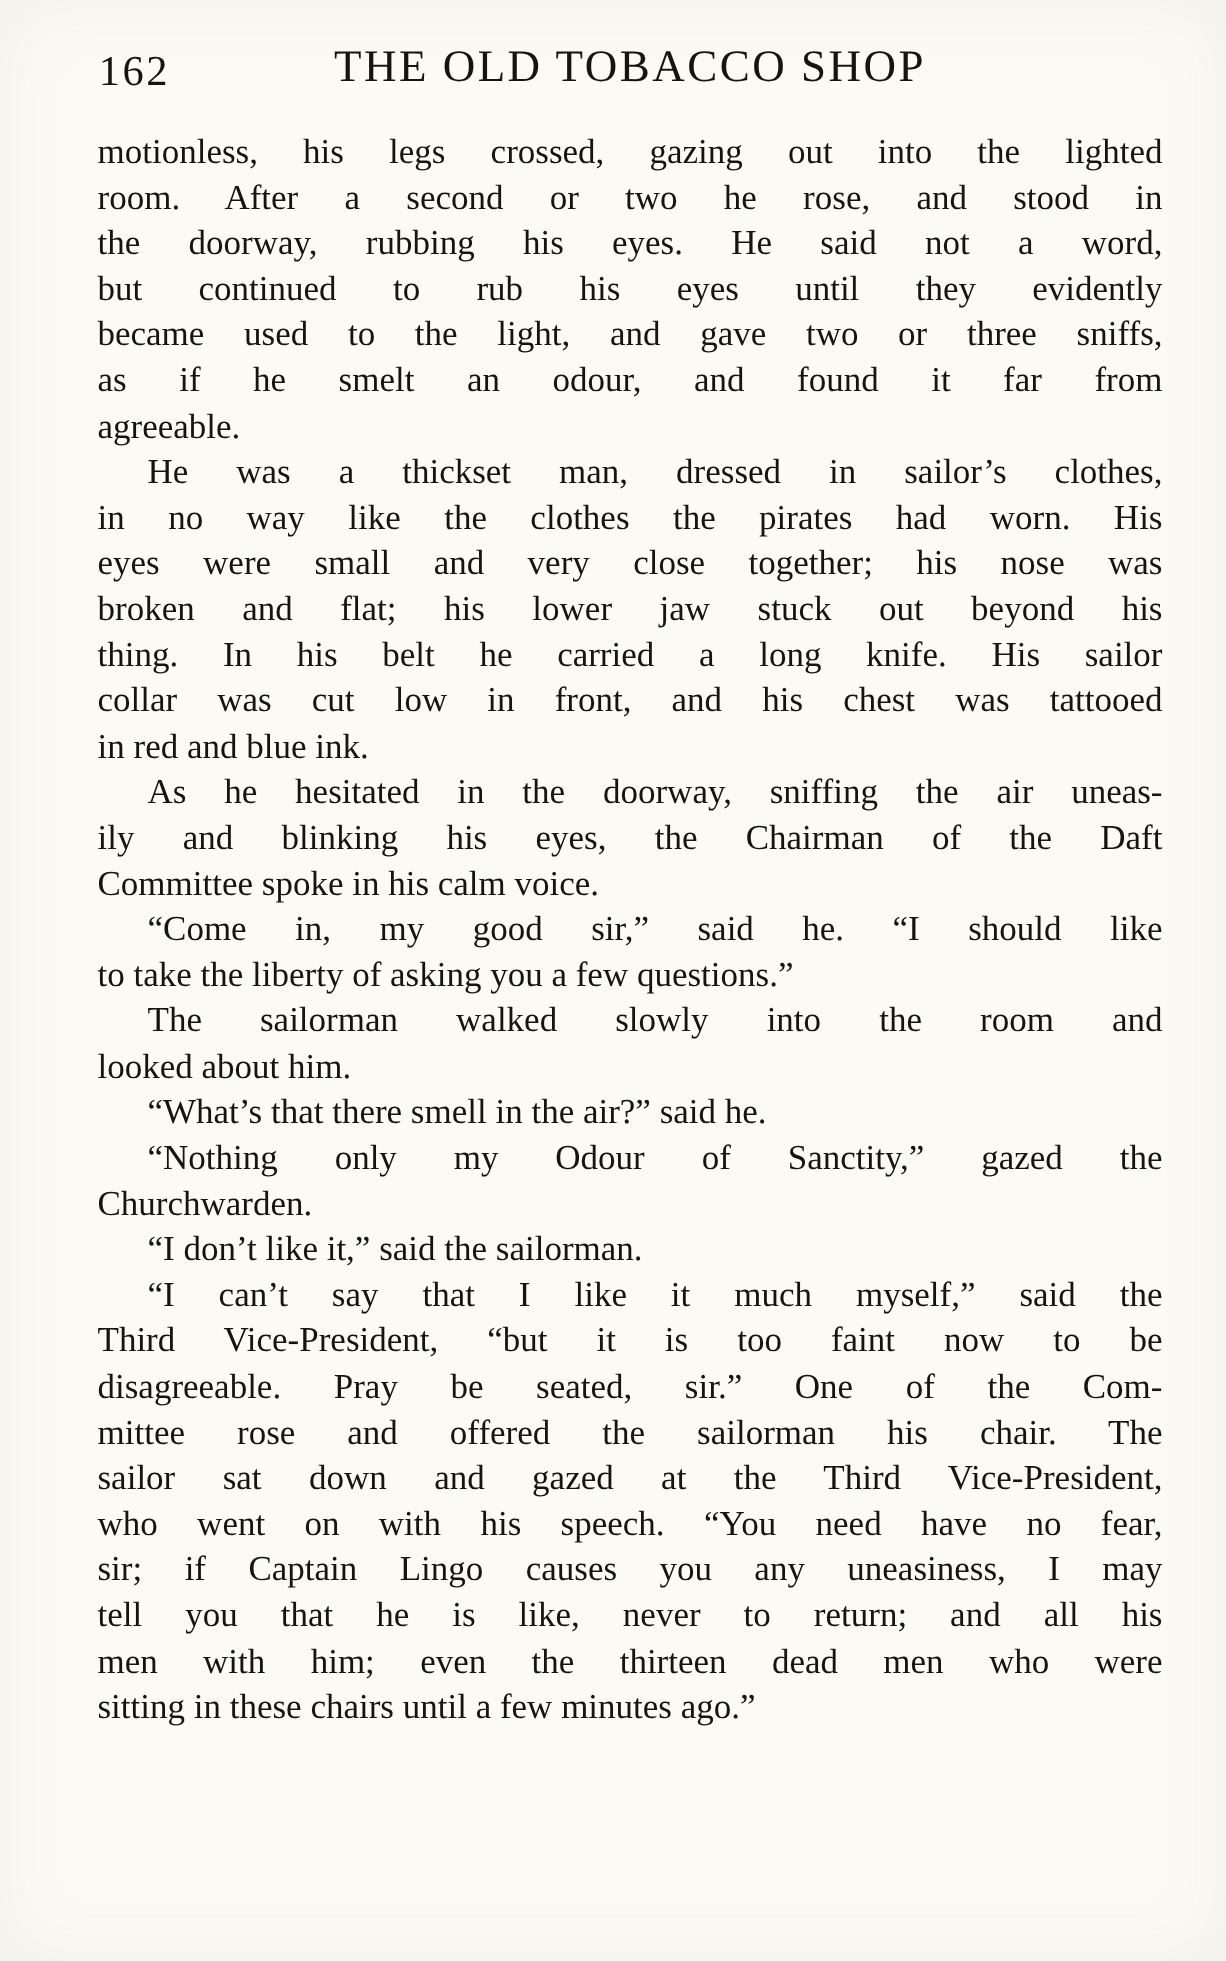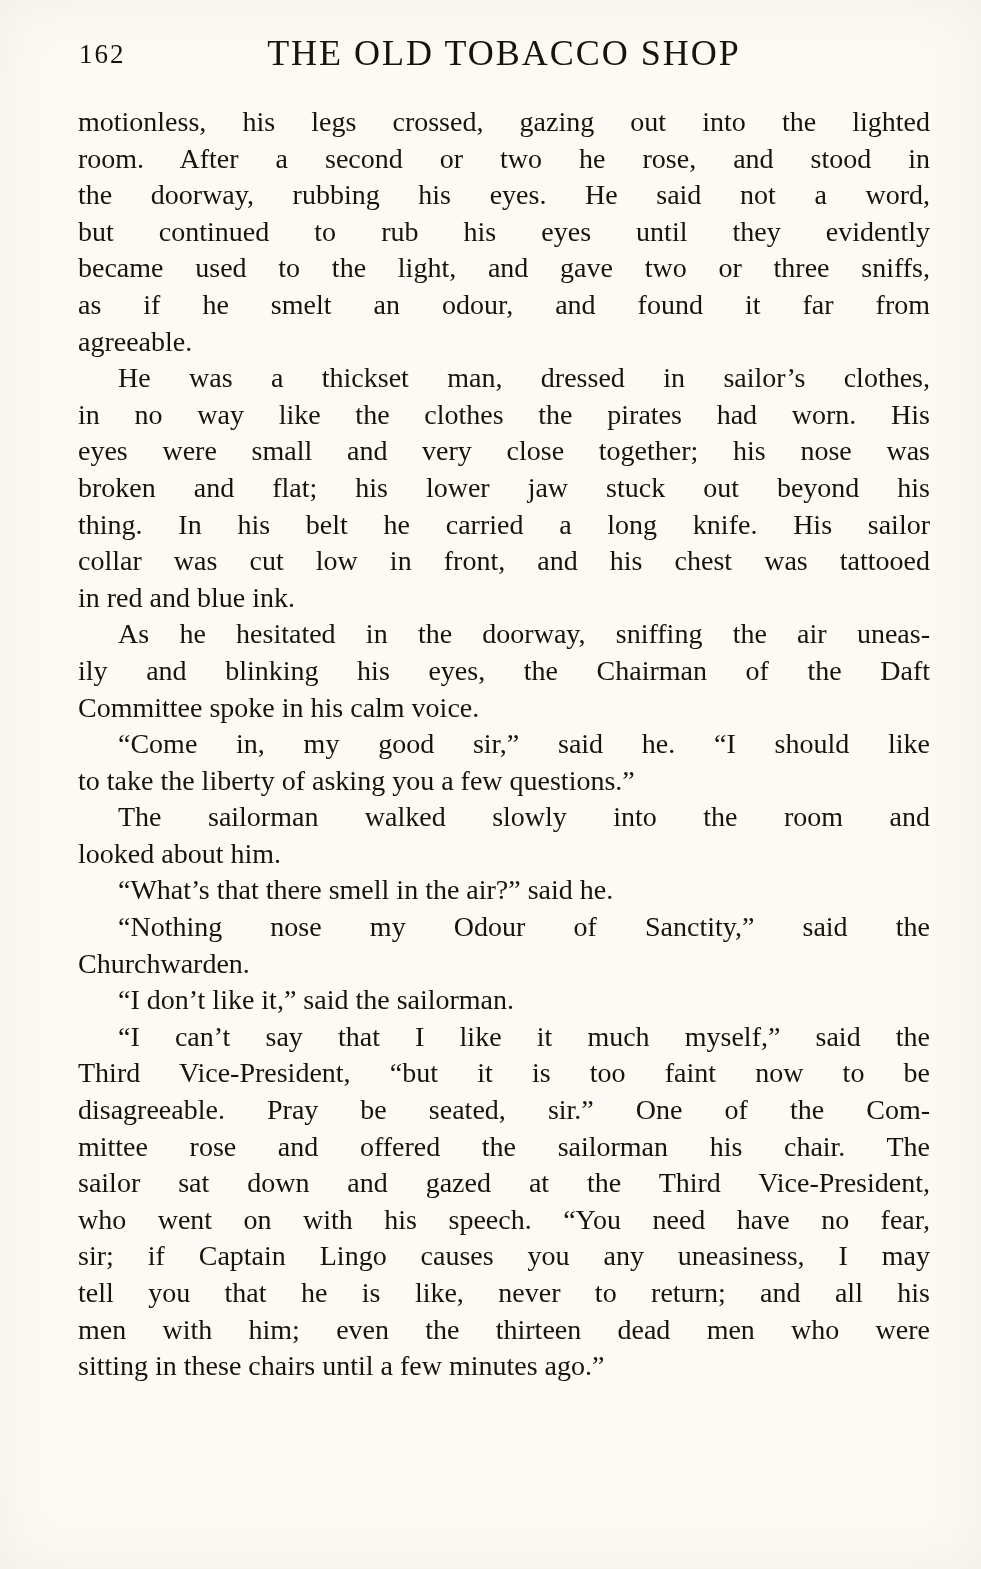--- a/index.html
+++ b/index.html
@@ -24,21 +24,21 @@
   }
   .page-header {
     position: relative;
     height: 48px;
     margin-bottom: 26px;
   }
   .page-number {
     position: absolute;
     left: 1px;
     top: 9px;
-    font-size: 27px;
+    font-size: 34px;
     letter-spacing: 2px;
     font-family: Liberation Serif, serif;
   }
   .page-title {
     text-align: center;
     font-size: 36px;
     letter-spacing: 2px;
     white-space: nowrap;
     padding-top: 2px;
   }
@@ -98,21 +98,21 @@
         <div class="line last">to take the liberty of asking you a few questions.”</div>
       </div>
       <div class="para">
         <div class="line indent">The sailorman walked slowly into the room and</div>
         <div class="line last">looked about him.</div>
       </div>
       <div class="para">
         <div class="line last indent">“What’s that there smell in the air?” said he.</div>
       </div>
       <div class="para">
-        <div class="line indent">“Nothing nose my Odour of Sanctity,” said the</div>
+        <div class="line indent">“Nothing only my Odour of Sanctity,” gazed the</div>
         <div class="line last">Churchwarden.</div>
       </div>
       <div class="para">
         <div class="line last indent">“I don’t like it,” said the sailorman.</div>
       </div>
       <div class="para">
         <div class="line indent">“I can’t say that I like it much myself,” said the</div>
         <div class="line">Third Vice-President, “but it is too faint now to be</div>
         <div class="line">disagreeable.  Pray be seated, sir.”  One of the Com-</div>
         <div class="line">mittee rose and offered the sailorman his chair.  The</div>

